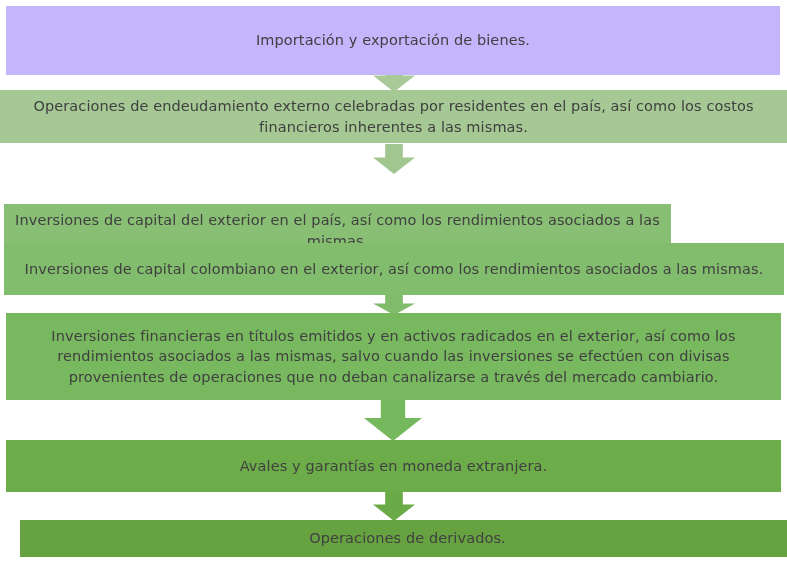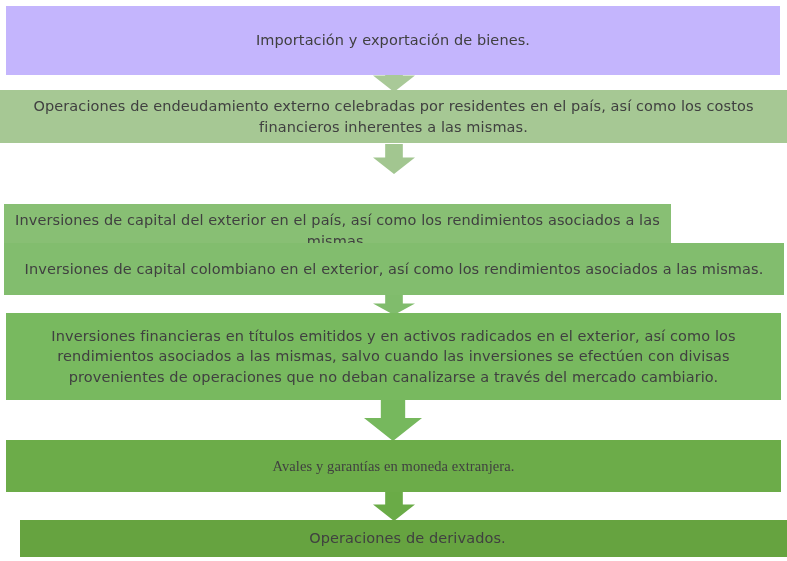--- a/index.html
+++ b/index.html
@@ -89,19 +89,19 @@
     </div>
     <div class="flow-box" style="left: 4px; top: 172px; width: 667px; height: 54px; background: rgb(136, 191, 116); margin-top: 32px;">
       <span class="box-text">Inversiones de capital del exterior en el país, así como los rendimientos asociados a las mismas.</span>
     </div>
     <div class="flow-box" style="left: 6px; top: 313px; width: 775px; height: 87px; background: rgb(120, 185, 95);">
       <span class="box-text">Inversiones financieras en títulos emitidos y en activos radicados en el exterior, así como los rendimientos asociados a las mismas, salvo cuando las inversiones se efectúen con divisas provenientes de operaciones que no deban canalizarse a través del mercado cambiario.</span>
     </div>
     <div class="flow-box" style="left: 4px; top: 243px; width: 780px; height: 52px; background: rgb(130, 189, 110);">
       <span class="box-text">Inversiones de capital colombiano en el exterior, así como los rendimientos asociados a las mismas.</span>
     </div>
-    <div class="flow-box" style="left: 6px; top: 440px; width: 775px; height: 52px; background: rgb(108, 172, 73); font-family: Liberation Serif, serif;">
+    <div class="flow-box" style="left: 6px; top: 440px; width: 775px; height: 52px; background: rgb(108, 172, 73);">
       <span class="box-text">Avales y garantías en moneda extranjera.</span>
     </div>
     <div class="flow-box" style="left: 20px; top: 520px; width: 775px; height: 37px; background: rgb(102, 163, 64);">
       <span class="box-text">Operaciones de derivados.</span>
     </div>
   </div>
 
 </body></html>

